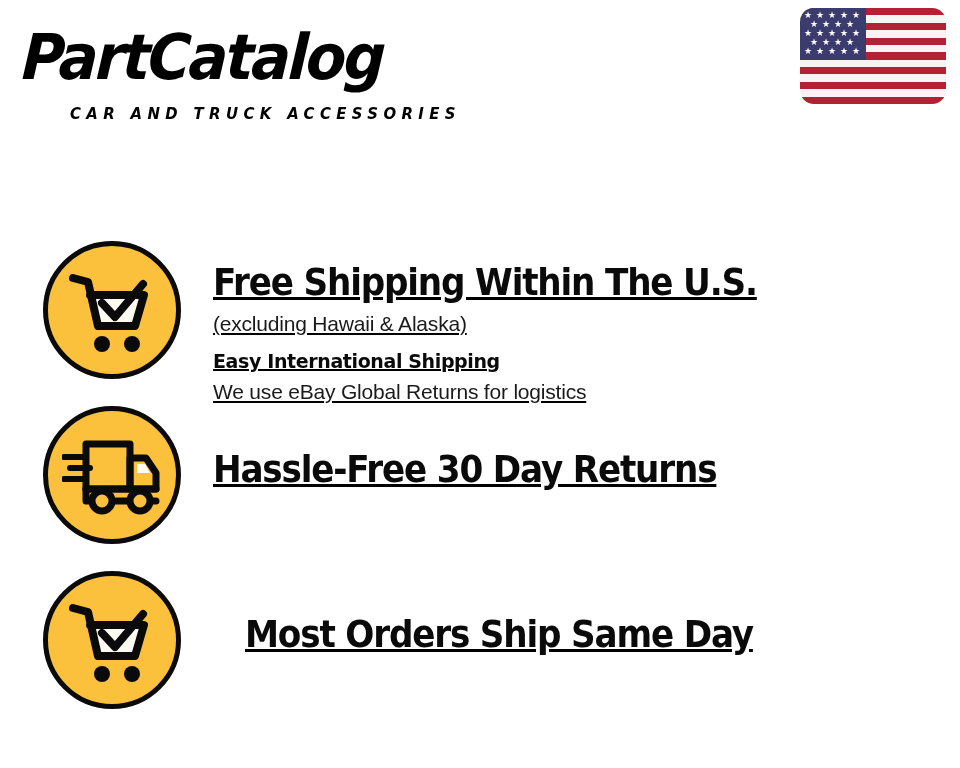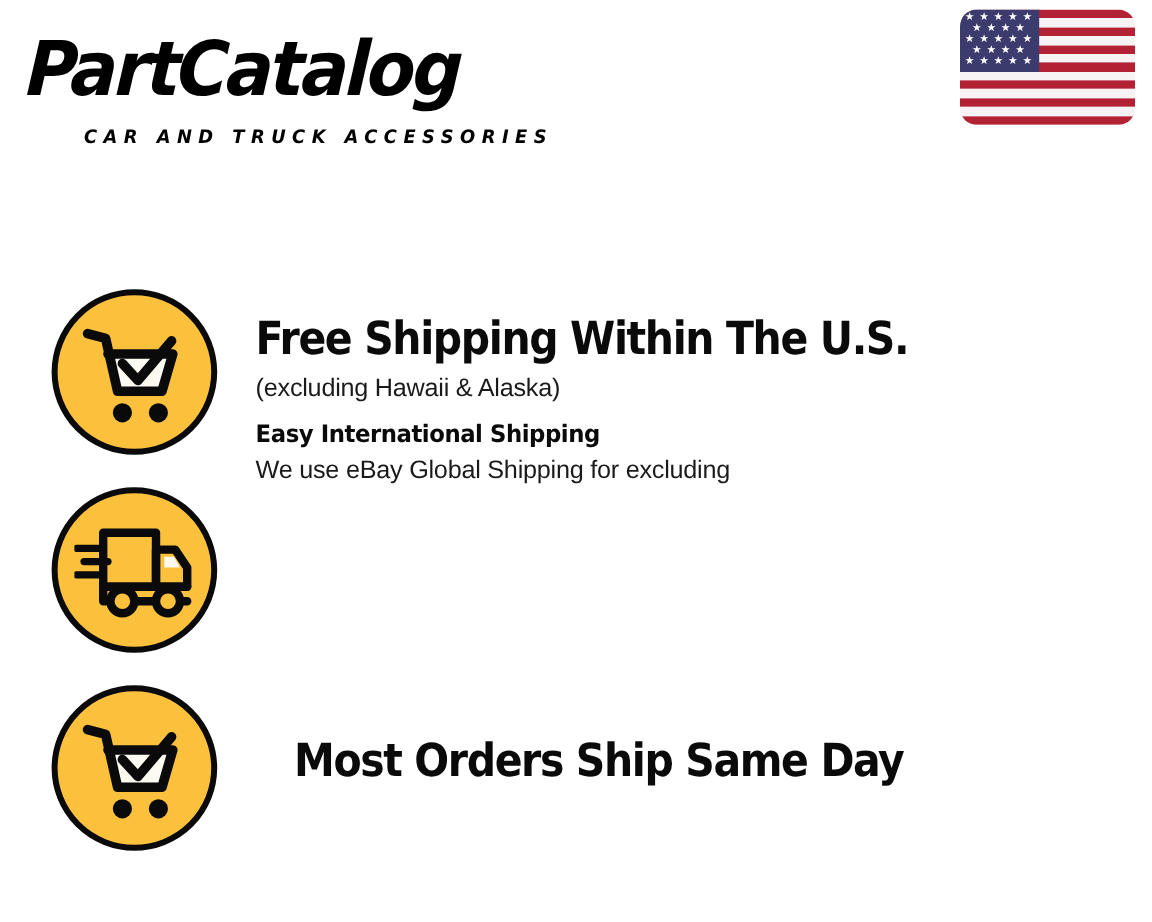--- a/index.html
+++ b/index.html
@@ -146,20 +146,21 @@
     position: absolute;
     left: 50%;
     top: 50%;
     transform: translate(-50%, -50%);
   }
 
   .feature-text {
     position: absolute;
     left: 213px;
     width: 740px;
+    text-decoration: underline;
   }
   #feature-row-0 .feature-text { top: 18px; }
   #feature-row-1 .feature-text { top: 40px; }
   #feature-row-2 .feature-text { top: 40px; margin-left: 32px; }
 
   .feature-title {
     font-family: "DejaVu Sans", sans-serif;
     font-weight: bold;
     font-size: 38px;
     line-height: 46px;
@@ -272,21 +273,21 @@
         <path d="M38 38 L51 52 L79 19" fill="none" stroke="#0a0a0a" stroke-width="8" stroke-linecap="round" stroke-linejoin="round"></path>
 
         <circle cx="38" cy="79" r="8" fill="#0a0a0a"></circle>
         <circle cx="68" cy="79" r="8" fill="#0a0a0a"></circle>
       </svg>
     </div>
     <div class="feature-text">
       <div class="feature-title">Free Shipping Within The U.S.</div>
       <div class="feature-sub">(excluding Hawaii &amp; Alaska)</div>
       <div class="feature-sub-bold">Easy International Shipping</div>
-      <div class="feature-sub-2">We use eBay Global Shipping for excluding</div>
+      <div class="feature-sub-2">We use eBay Global Returns for logistics</div>
     </div>
   </div>
 
   <div class="feature-row" id="feature-row-1">
     <div class="feature-icon">
       <svg width="100" height="80" viewBox="0 0 100 80">
 
         <path d="M2 22 H24" stroke="#0a0a0a" stroke-width="6" stroke-linecap="round"></path>
         <path d="M8 33 H28" stroke="#0a0a0a" stroke-width="6" stroke-linecap="round"></path>
         <path d="M2 44 H24" stroke="#0a0a0a" stroke-width="6" stroke-linecap="round"></path>
@@ -296,20 +297,23 @@
         <path d="M68 23 L84 23 L94 38 L94 54 L68 54 Z" fill="none" stroke="#0a0a0a" stroke-width="7" stroke-linejoin="round"></path>
 
         <path d="M75 29 L83 29 L88 38 L75 38 Z" fill="#fdfaf2"></path>
 
         <path d="M24 54 L94 54" stroke="#0a0a0a" stroke-width="7" stroke-linecap="round"></path>
         <path d="M24 54 L24 66 L94 66" stroke="#0a0a0a" stroke-width="7" fill="none" stroke-linejoin="round" stroke-linecap="round"></path>
 
         <circle cx="40" cy="66" r="10" fill="#fbc13c" stroke="#0a0a0a" stroke-width="7"></circle>
         <circle cx="78" cy="66" r="10" fill="#fbc13c" stroke="#0a0a0a" stroke-width="7"></circle>
       </svg>
+    </div>
+    <div class="feature-text">
+      <div class="feature-title">Hassle-Free 30 Day Returns</div>
     </div>
   </div>
 
   <div class="feature-row" id="feature-row-2">
     <div class="feature-icon">
       <svg width="96" height="90" viewBox="0 0 96 90">
         <path d="M26 30 L78 30 L70 61 L34 61 Z" fill="#fdfaf2"></path>
         <path d="M9 13 L24 17 L34 61 L71 61 L80 30 L26 30" fill="none" stroke="#0a0a0a" stroke-width="8" stroke-linecap="round" stroke-linejoin="round"></path>
         <path d="M38 38 L51 52 L79 19" fill="none" stroke="#0a0a0a" stroke-width="8" stroke-linecap="round" stroke-linejoin="round"></path>
         <circle cx="38" cy="79" r="8" fill="#0a0a0a"></circle>

